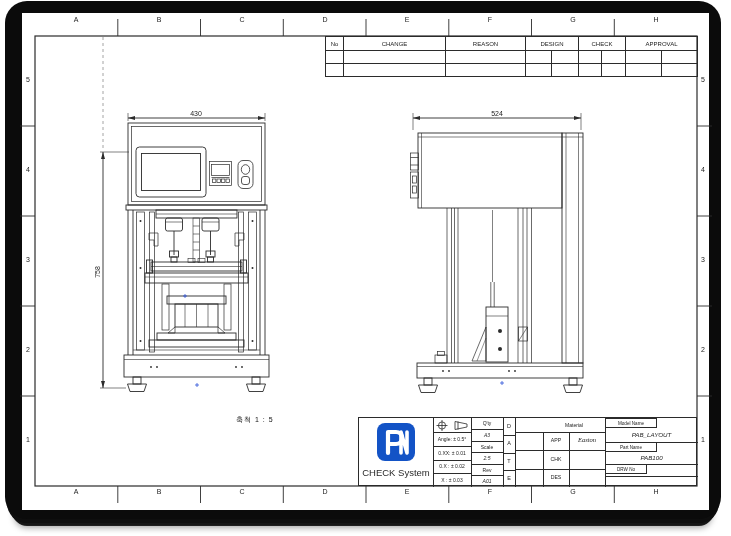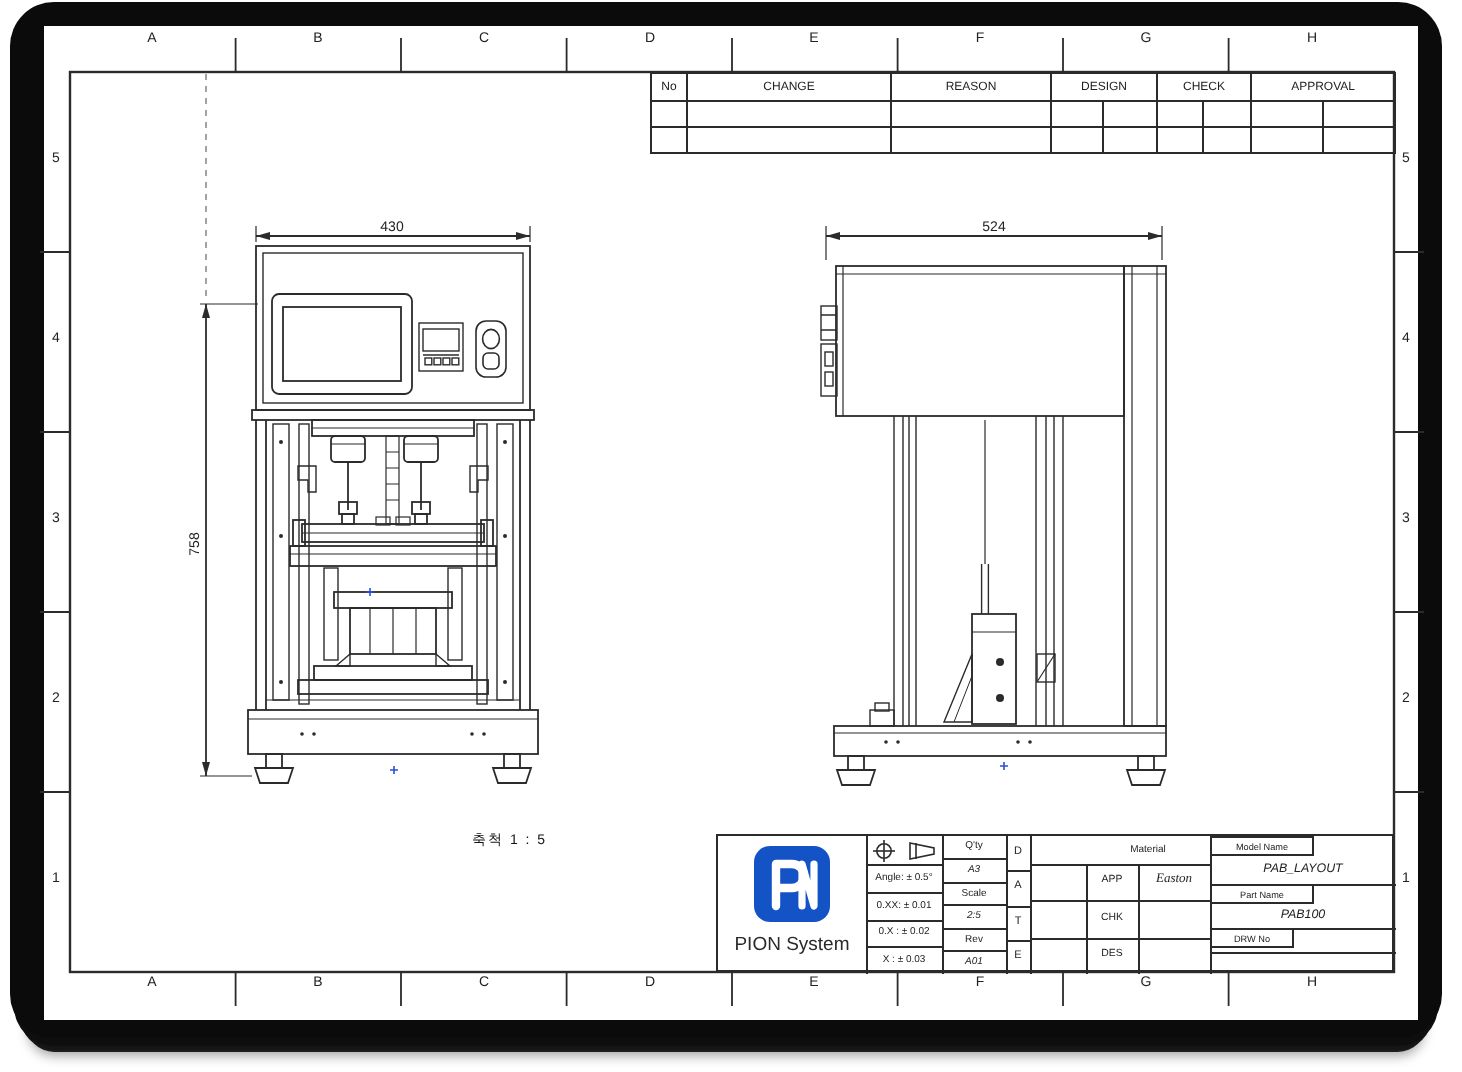--- a/index.html
+++ b/index.html
@@ -123,21 +123,21 @@
   <div class="vl" style="left:210px;top:14px;height:55px"></div>
   <div class="vl" style="left:246px;top:0;height:69px"></div>
 
   <div class="abs" style="left:15px;top:4px">
     <svg width="44" height="42" viewBox="0 0 44 42">
       <rect x="3" y="1" width="38" height="38" rx="8" fill="#1353c6"></rect>
       <path d="M14,31 V10 H22 a6,6 0 0 1 0 12 H14" fill="none" stroke="#fff" stroke-width="4.2" stroke-linecap="round" stroke-linejoin="round"></path>
       <path d="M27,31 V10 L33,31 V10" fill="none" stroke="#fff" stroke-width="3.6" stroke-linecap="round" stroke-linejoin="round"></path>
     </svg>
   </div>
-  <div class="txt" style="left:2px;top:50px;width:70px;font-size:9.5px;color:#2a2a2a">PION System</div>
+  <div class="txt" style="left:2px;top:50px;width:70px;font-size:9.5px;color:#2a2a2a">CHECK System</div>
 
   <div class="hl" style="left:74px;top:14px;width:38px"></div>
   <div class="hl" style="left:74px;top:28px;width:38px"></div>
   <div class="hl" style="left:74px;top:42px;width:38px"></div>
   <div class="hl" style="left:74px;top:55px;width:38px"></div>
   <div class="abs" style="left:77px;top:2px">
     <svg width="33" height="11" viewBox="0 0 33 11">
       <circle cx="6" cy="5.5" r="3.6" fill="none" stroke="#2b2b2b" stroke-width="0.8"></circle>
       <line x1="0.5" y1="5.5" x2="11.5" y2="5.5" stroke="#2b2b2b" stroke-width="0.8"></line>
       <line x1="6" y1="0" x2="6" y2="11" stroke="#2b2b2b" stroke-width="0.8"></line>

